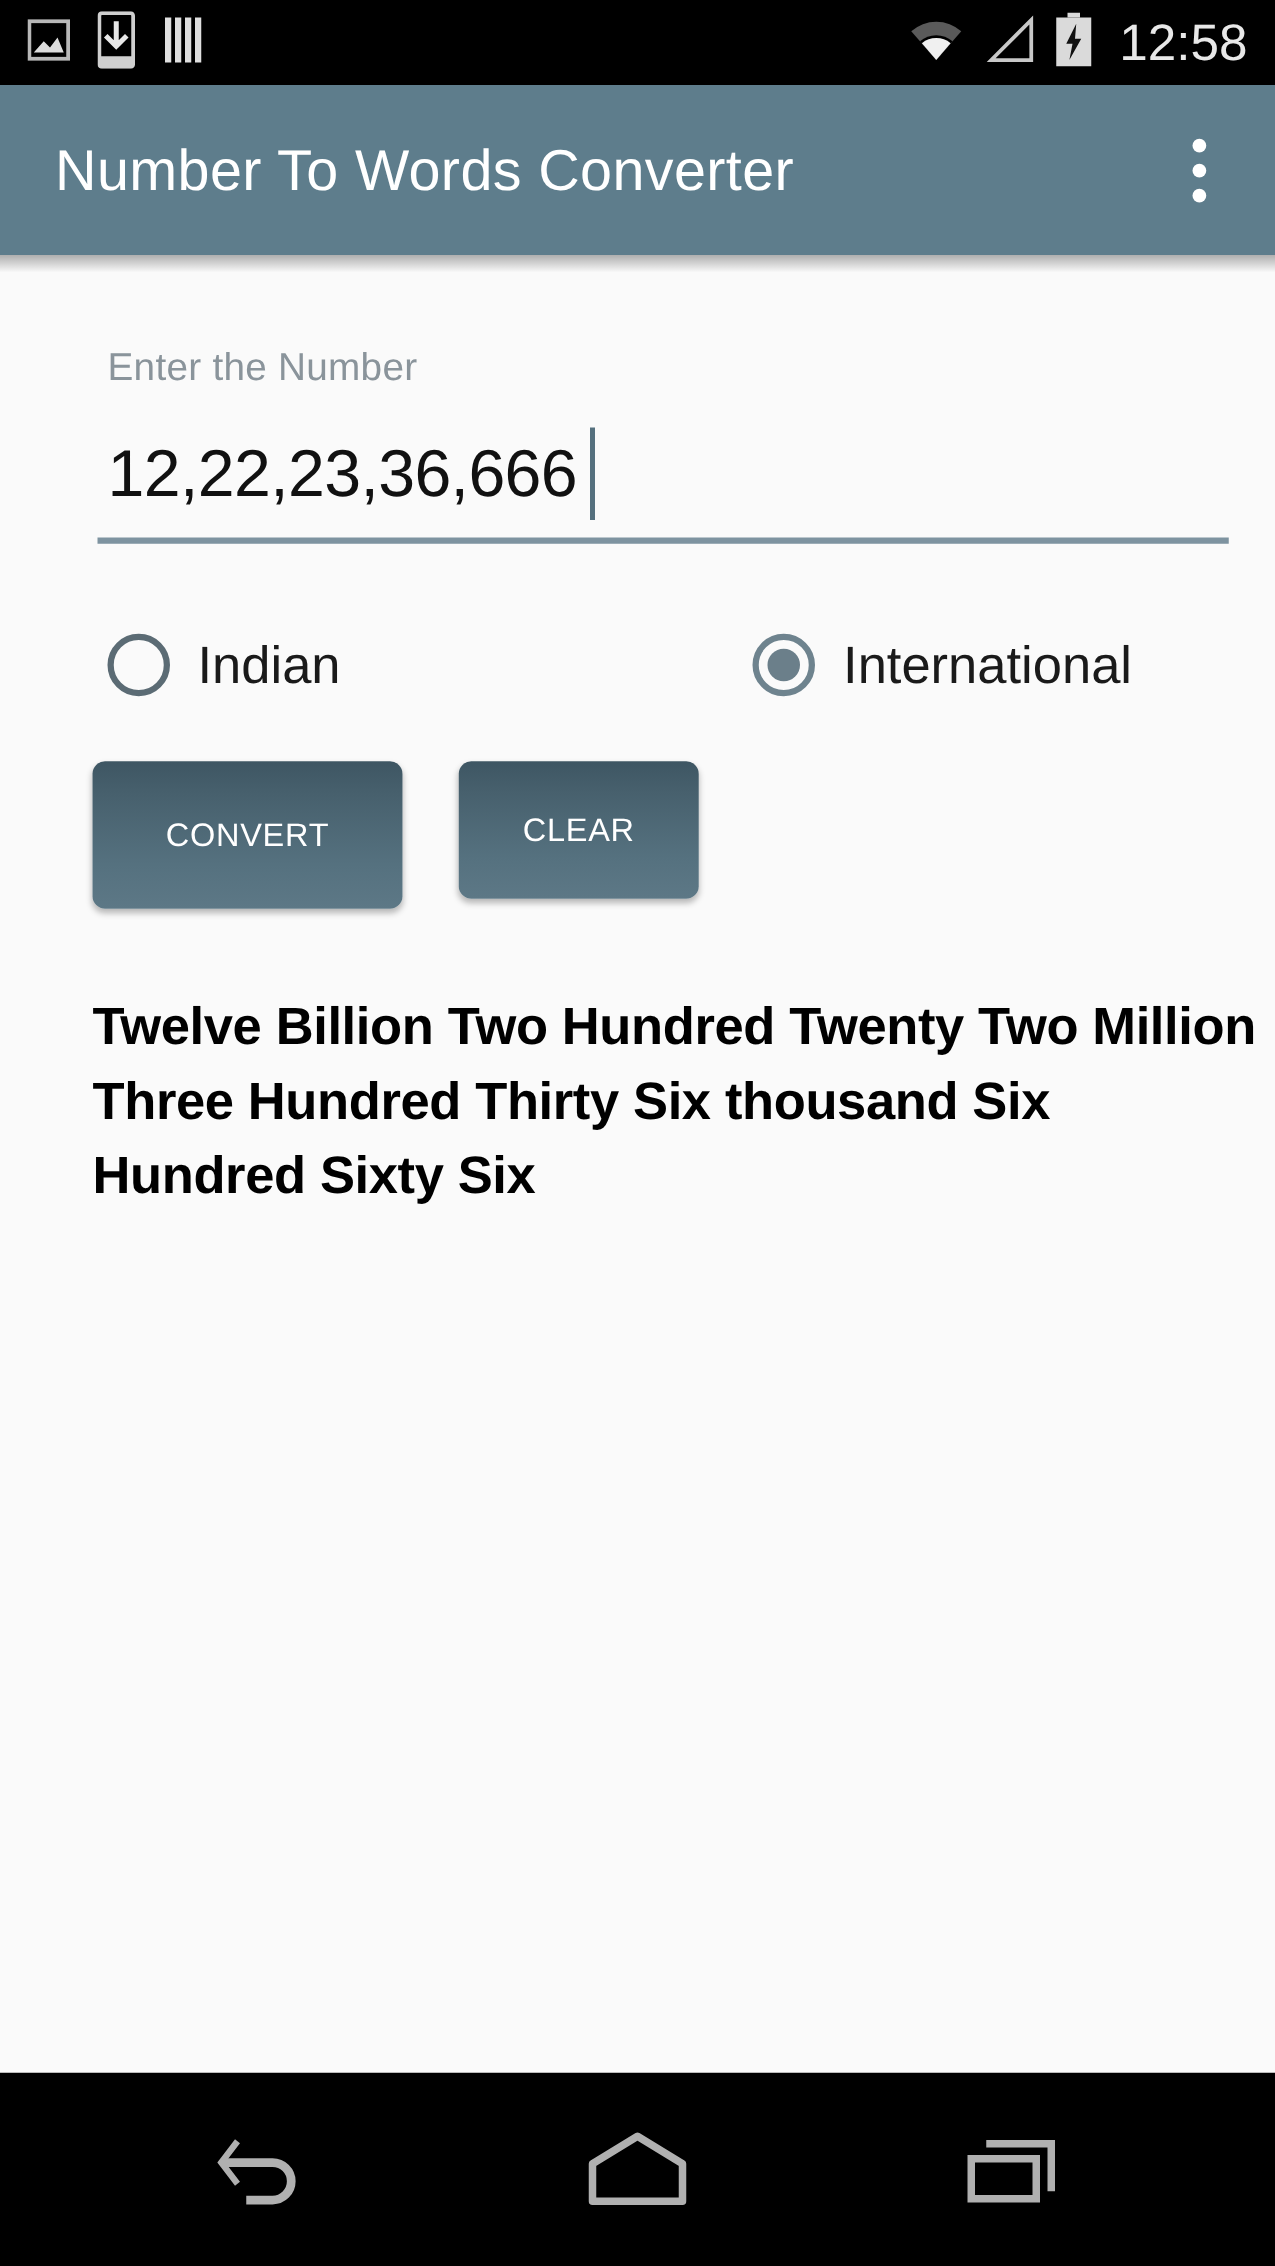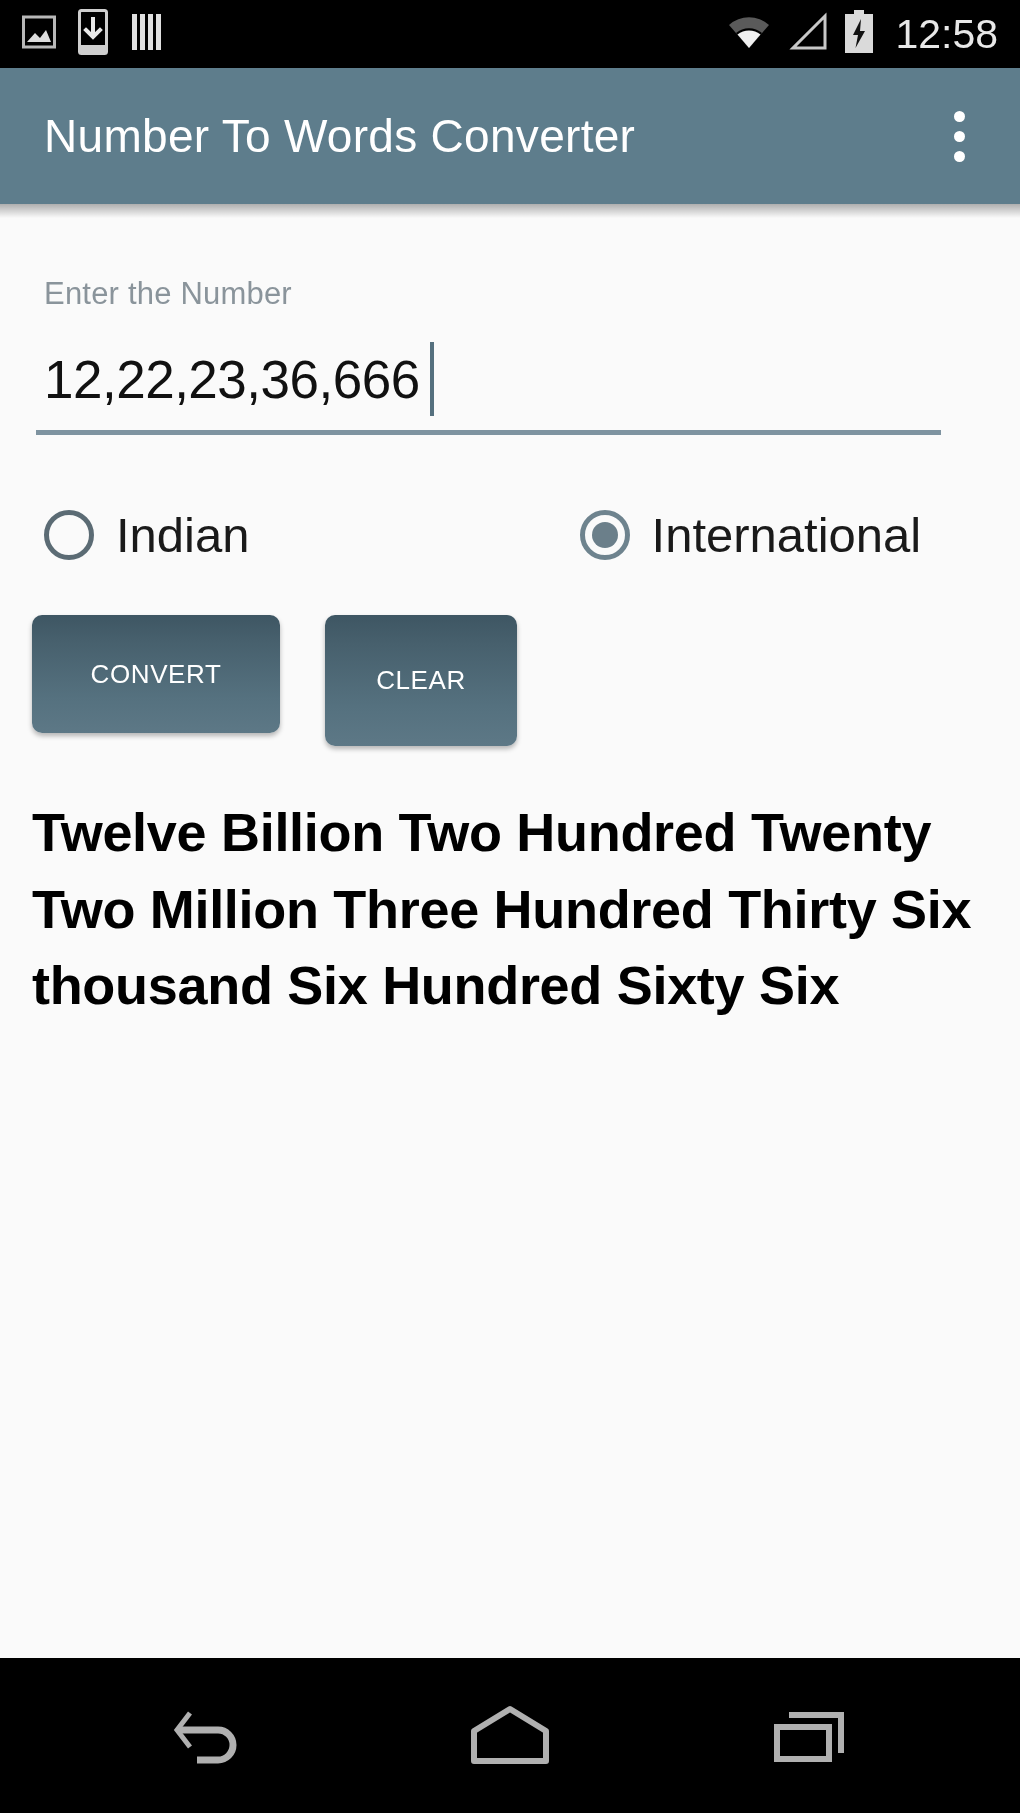--- a/index.html
+++ b/index.html
@@ -96,21 +96,21 @@
     height: 11px;
     border-radius: 50%;
     background: #FFFFFF;
   }
 
   
   .content {
     flex: 1 1 auto;
     position: relative;
     background: #FAFAFA;
-    padding: 0 32px;
+    padding: 0 74px;
     overflow: hidden;
   }
 
   .field-label {
     margin-top: 72px;
     color: #8A949B;
     font-size: 31px;
     letter-spacing: 0.2px;
     padding-left: 12px;
   }
@@ -180,21 +180,21 @@
     content: "";
     position: absolute;
     left: 50%; top: 50%;
     transform: translate(-50%, -50%);
     width: 26px; height: 26px;
     border-radius: 50%;
     background: #6B7F8A;
   }
   .radio-label {
     margin-left: 22px;
-    font-size: 49px;
+    font-size: 42px;
     color: #1A1A1A;
     letter-spacing: 0px;
   }
 
   
   .btn-row {
     display: flex;
     align-items: flex-start;
     margin-top: 52px;
     padding-left: 0px;
@@ -207,28 +207,28 @@
     font-size: 26px;
     letter-spacing: 0.6px;
     border-radius: 10px;
     background: linear-gradient(to bottom, #3E5663 0%, #47606D 22%, #55717F 70%, #5D7886 100%);
     box-shadow: 0 3px 5px rgba(0,0,0,0.28);
     display: flex;
     align-items: center;
     justify-content: center;
   }
   .btn-convert { width: 248px; height: 118px; }
-  .btn-clear   { width: 192px; height: 131px; margin-left: 45px; }
+  .btn-clear   { width: 192px; height: 110px; margin-left: 45px; }
   .btn-copy    { width: 170px; height: 118px; }
 
   
   .result {
-    margin-top: 48px;
+    margin-top: 64px;
     padding-left: 0px;
-    font-size: 54px;
+    font-size: 42px;
     font-weight: bold;
     color: #000000;
     line-height: 1.42;
     letter-spacing: -0.3px;
     width: 940px;
   }
 
   .copy-row {
     margin-top: 56px;
     display: flex;

